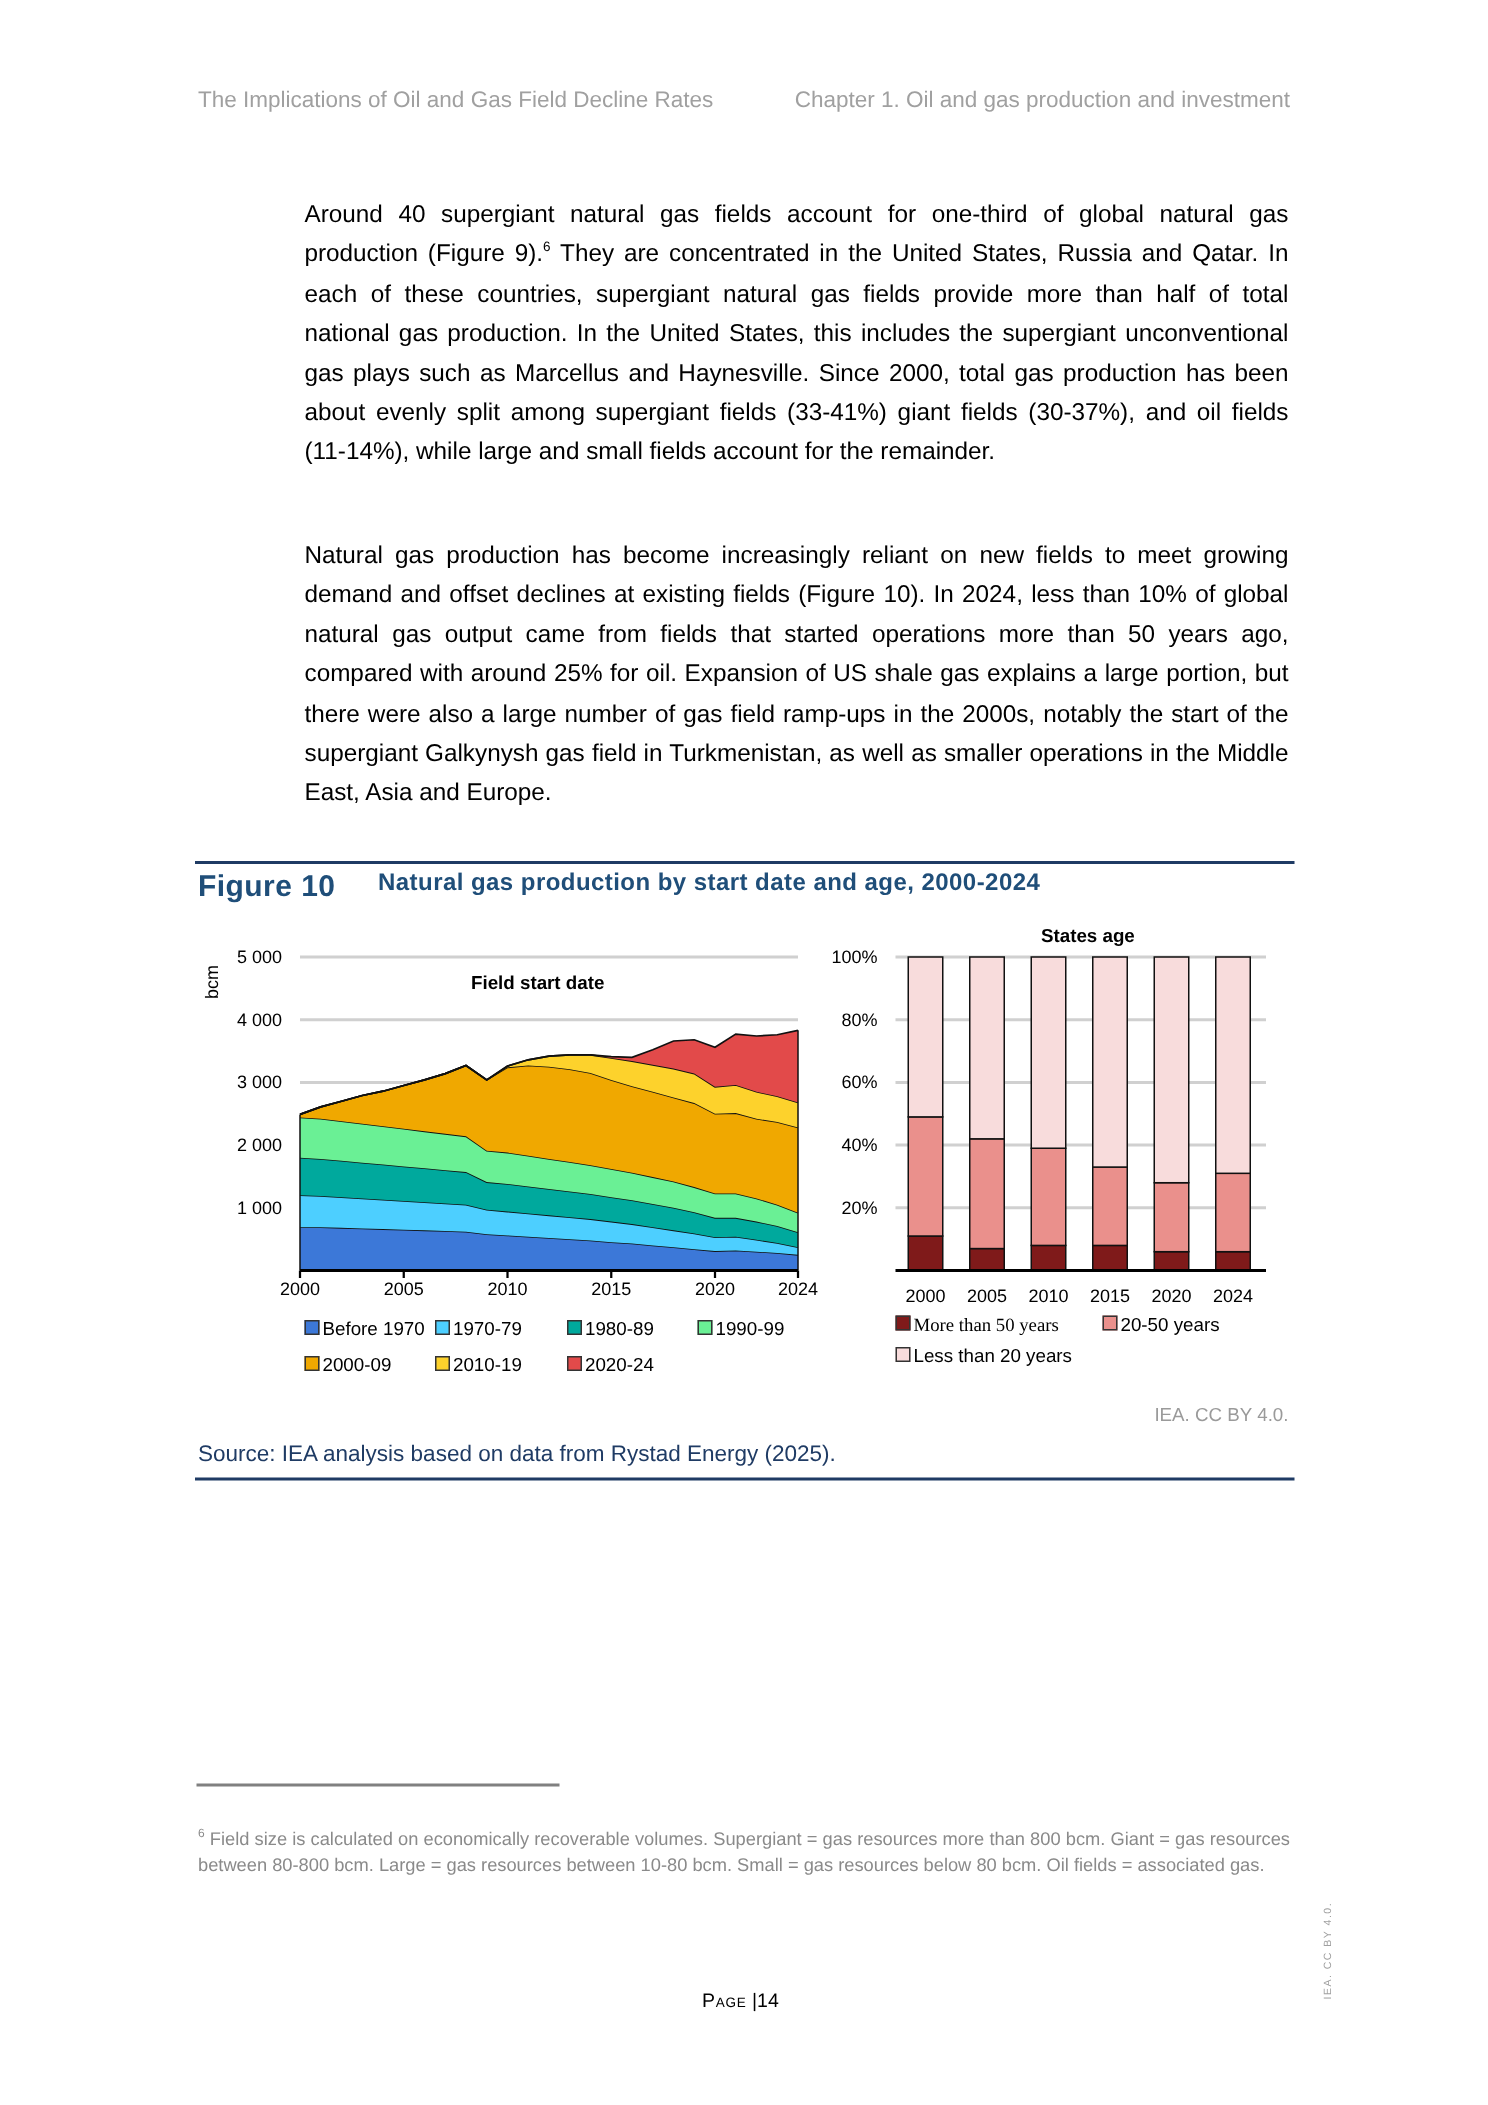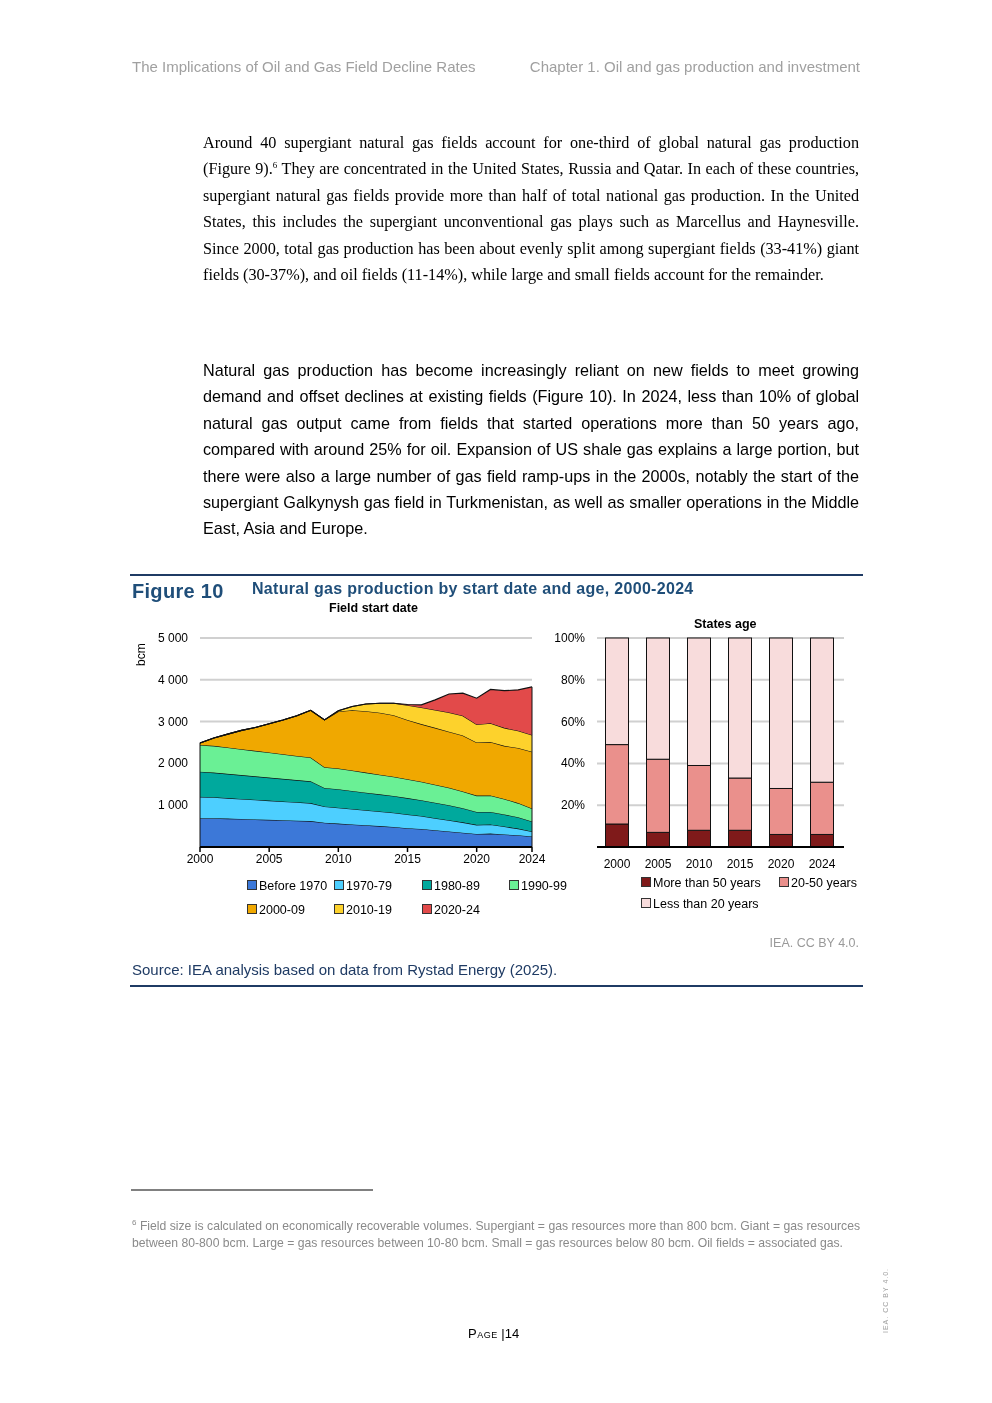--- a/index.html
+++ b/index.html
@@ -1,31 +1,31 @@
 <!DOCTYPE html>
 <html><head>
 <meta charset="utf-8">
 <style>
   html, body { margin:0; padding:0; background:#ffffff; }
   body { width:992px; height:1403px; position:relative; font-family:"Liberation Sans", sans-serif; color:#000; overflow:hidden; }
   .hdr { position:absolute; top:58px; font-size:15px; color:#a0a0a0; }
   .hdr-left { left:132px; }
   .hdr-right { right:132px; }
   .body-text { position:absolute; left:203px; width:656px; font-size:16.2px; line-height:26.4px; text-align:justify; color:#000; }
-  .p1 { top:130px;font-family:Liberation Serif, serif; }
+  .p1 { top:130px; }
   .p2 { top:357px; }
   sup { font-size:9px; line-height:0; vertical-align:super; }
   .fig-rule-top { position:absolute; left:130px; width:733px; top:574px; height:2px; background:#1f3b64; }
   .fig-rule-bottom { position:absolute; left:130px; width:733px; top:985px; height:2px; background:#1f3b64; }
   .fig-label { position:absolute; top:580px; left:132px; font-size:20px; font-weight:bold; color:#1f4e79; letter-spacing:0.3px; }
   .fig-title { position:absolute; top:580px; left:252px; font-size:16px; font-weight:bold; color:#1f4e79; letter-spacing:0.3px; }
   .chart-title { position:absolute; font-size:12.5px; font-weight:bold; color:#000; }
   .axis-label { font-family:"Liberation Sans", sans-serif; font-size:12px; fill:#000; }
   .legend { position:absolute; font-size:12.5px; color:#000; }
-  .legend-item { position:absolute; white-space:nowrap;margin-left:44px; }
+  .legend-item { position:absolute; white-space:nowrap; }
   .swatch { display:inline-block; width:8px; height:8px; border:1px solid #333; margin-right:2px; vertical-align:0px; }
   .credit { position:absolute; top:936px; right:133px; font-size:12.5px; color:#9a9a9a; }
   .source { position:absolute; top:961px; left:132px; font-size:15px; color:#1f3b64; }
   .fn-rule { position:absolute; left:131px; top:1189px; width:242px; height:2px; background:#808080; }
   .footnote { position:absolute; left:132px; top:1218px; width:728px; font-size:12.2px; line-height:17px; color:#8a8a8a; text-align:justify; }
   .footnote sup { font-size:8px; }
   .page-num { position:absolute; top:1326px; left:468px; font-size:13px; color:#000;text-align:center; }
   .page-num .pg { font-variant:small-caps; letter-spacing:0.5px; }
   .side-credit { position:absolute; left:882px; top:1333px; transform:rotate(-90deg); transform-origin:left top; font-size:7px; color:#a0a0a0; letter-spacing:1px; white-space:nowrap; }
 </style>
@@ -36,21 +36,21 @@
 <div class="hdr hdr-right">Chapter 1. Oil and gas production and investment</div>
 
 <div class="body-text p1"><span>Around 40 supergiant natural gas fields account for one-third of global natural gas production (Figure 9).</span><sup>6</sup><span> They are concentrated in the United States, Russia and Qatar. In each of these countries, supergiant natural gas fields provide more than half of total national gas production. In the United States, this includes the supergiant unconventional gas plays such as Marcellus and Haynesville. Since 2000, total gas production has been about evenly split among supergiant fields (33-41%) giant fields (30-37%), and oil fields (11-14%), while large and small fields account for the remainder.</span></div>
 
 <div class="body-text p2">Natural gas production has become increasingly reliant on new fields to meet growing demand and offset declines at existing fields (Figure 10). In 2024, less than 10% of global natural gas output came from fields that started operations more than 50 years ago, compared with around 25% for oil. Expansion of US shale gas explains a large portion, but there were also a large number of gas field ramp-ups in the 2000s, notably the start of the supergiant Galkynysh gas field in Turkmenistan, as well as smaller operations in the Middle East, Asia and Europe.</div>
 
 <div class="fig-rule-top"></div>
 <div class="fig-label">Figure 10</div>
 <div class="fig-title">Natural gas production by start date and age, 2000-2024</div>
 
-<div class="chart-title" style="top:601px; left:314px;margin-left:15px;">Field start date</div>
+<div class="chart-title" style="top:648px; left:314px;">Field start date</div>
 <svg id="area-chart" style="position:absolute; left:130px; top:625px;" width="420" height="250">
     <line x1="70" x2="402" y1="180.2" y2="180.2" stroke="#d0d0d0" stroke-width="2"></line>
     <text x="58" y="184.2" text-anchor="end" class="axis-label">1 000</text>
     <line x1="70" x2="402" y1="138.39999999999998" y2="138.39999999999998" stroke="#d0d0d0" stroke-width="2"></line>
     <text x="58" y="142.39999999999998" text-anchor="end" class="axis-label">2 000</text>
     <line x1="70" x2="402" y1="96.60000000000001" y2="96.60000000000001" stroke="#d0d0d0" stroke-width="2"></line>
     <text x="58" y="100.60000000000001" text-anchor="end" class="axis-label">3 000</text>
     <line x1="70" x2="402" y1="54.79999999999998" y2="54.79999999999998" stroke="#d0d0d0" stroke-width="2"></line>
     <text x="58" y="58.79999999999998" text-anchor="end" class="axis-label">4 000</text>
     <line x1="70" x2="402" y1="13" y2="13" stroke="#d0d0d0" stroke-width="2"></line>
@@ -128,21 +128,21 @@
     <rect x="224.5" y="163.48" width="23" height="45.98000000000002" fill="#ea908c" stroke="#111" stroke-width="1"></rect>
     <rect x="224.5" y="13" width="23" height="150.48" fill="#f8dcdc" stroke="#111" stroke-width="1"></rect>
     <text x="236" y="243" text-anchor="middle" class="axis-label">2020</text>
     <rect x="265.5" y="209.46" width="23" height="12.539999999999992" fill="#7f1a1a" stroke="#111" stroke-width="1"></rect>
     <rect x="265.5" y="157.20999999999998" width="23" height="52.25000000000003" fill="#ea908c" stroke="#111" stroke-width="1"></rect>
     <rect x="265.5" y="13" width="23" height="144.20999999999998" fill="#f8dcdc" stroke="#111" stroke-width="1"></rect>
     <text x="277" y="243" text-anchor="middle" class="axis-label">2024</text>
     <line x1="52" x2="299" y1="222" y2="222" stroke="#000" stroke-width="2"></line>
   </svg>
 <div class="legend" id="bar-legend" style="left:597px; top:876px; width:270px; height:40px;">
-    <div class="legend-item" style="left: 0px; top: 0px;"><span class="swatch" style="background: rgb(127, 26, 26);"></span><span>More than 50 years</span></div>
+    <div class="legend-item" style="left: 0px; top: 0px; font-family: Liberation Serif, serif;"><span class="swatch" style="background: rgb(127, 26, 26);"></span><span>More than 50 years</span></div>
     <div class="legend-item" style="left: 138px; top: 0px;"><span class="swatch" style="background: rgb(234, 144, 140);"></span><span>20-50 years</span></div>
     <div class="legend-item" style="left: 0px; top: 21px;"><span class="swatch" style="background: rgb(248, 220, 220);"></span><span>Less than 20 years</span></div>
   </div>
 
 <div class="credit">IEA. CC BY 4.0.</div>
 <div class="source">Source: IEA analysis based on data from Rystad Energy (2025).</div>
 <div class="fig-rule-bottom"></div>
 
 <div class="fn-rule"></div>
 <div class="footnote"><sup>6</sup><span>  Field size is  calculated on economically recoverable volumes. Supergiant = gas resources more than 800 bcm. Giant = gas resources between 80-800 bcm. Large = gas resources between 10-80 bcm. Small = gas resources below 80 bcm. Oil fields = associated gas.</span></div>

